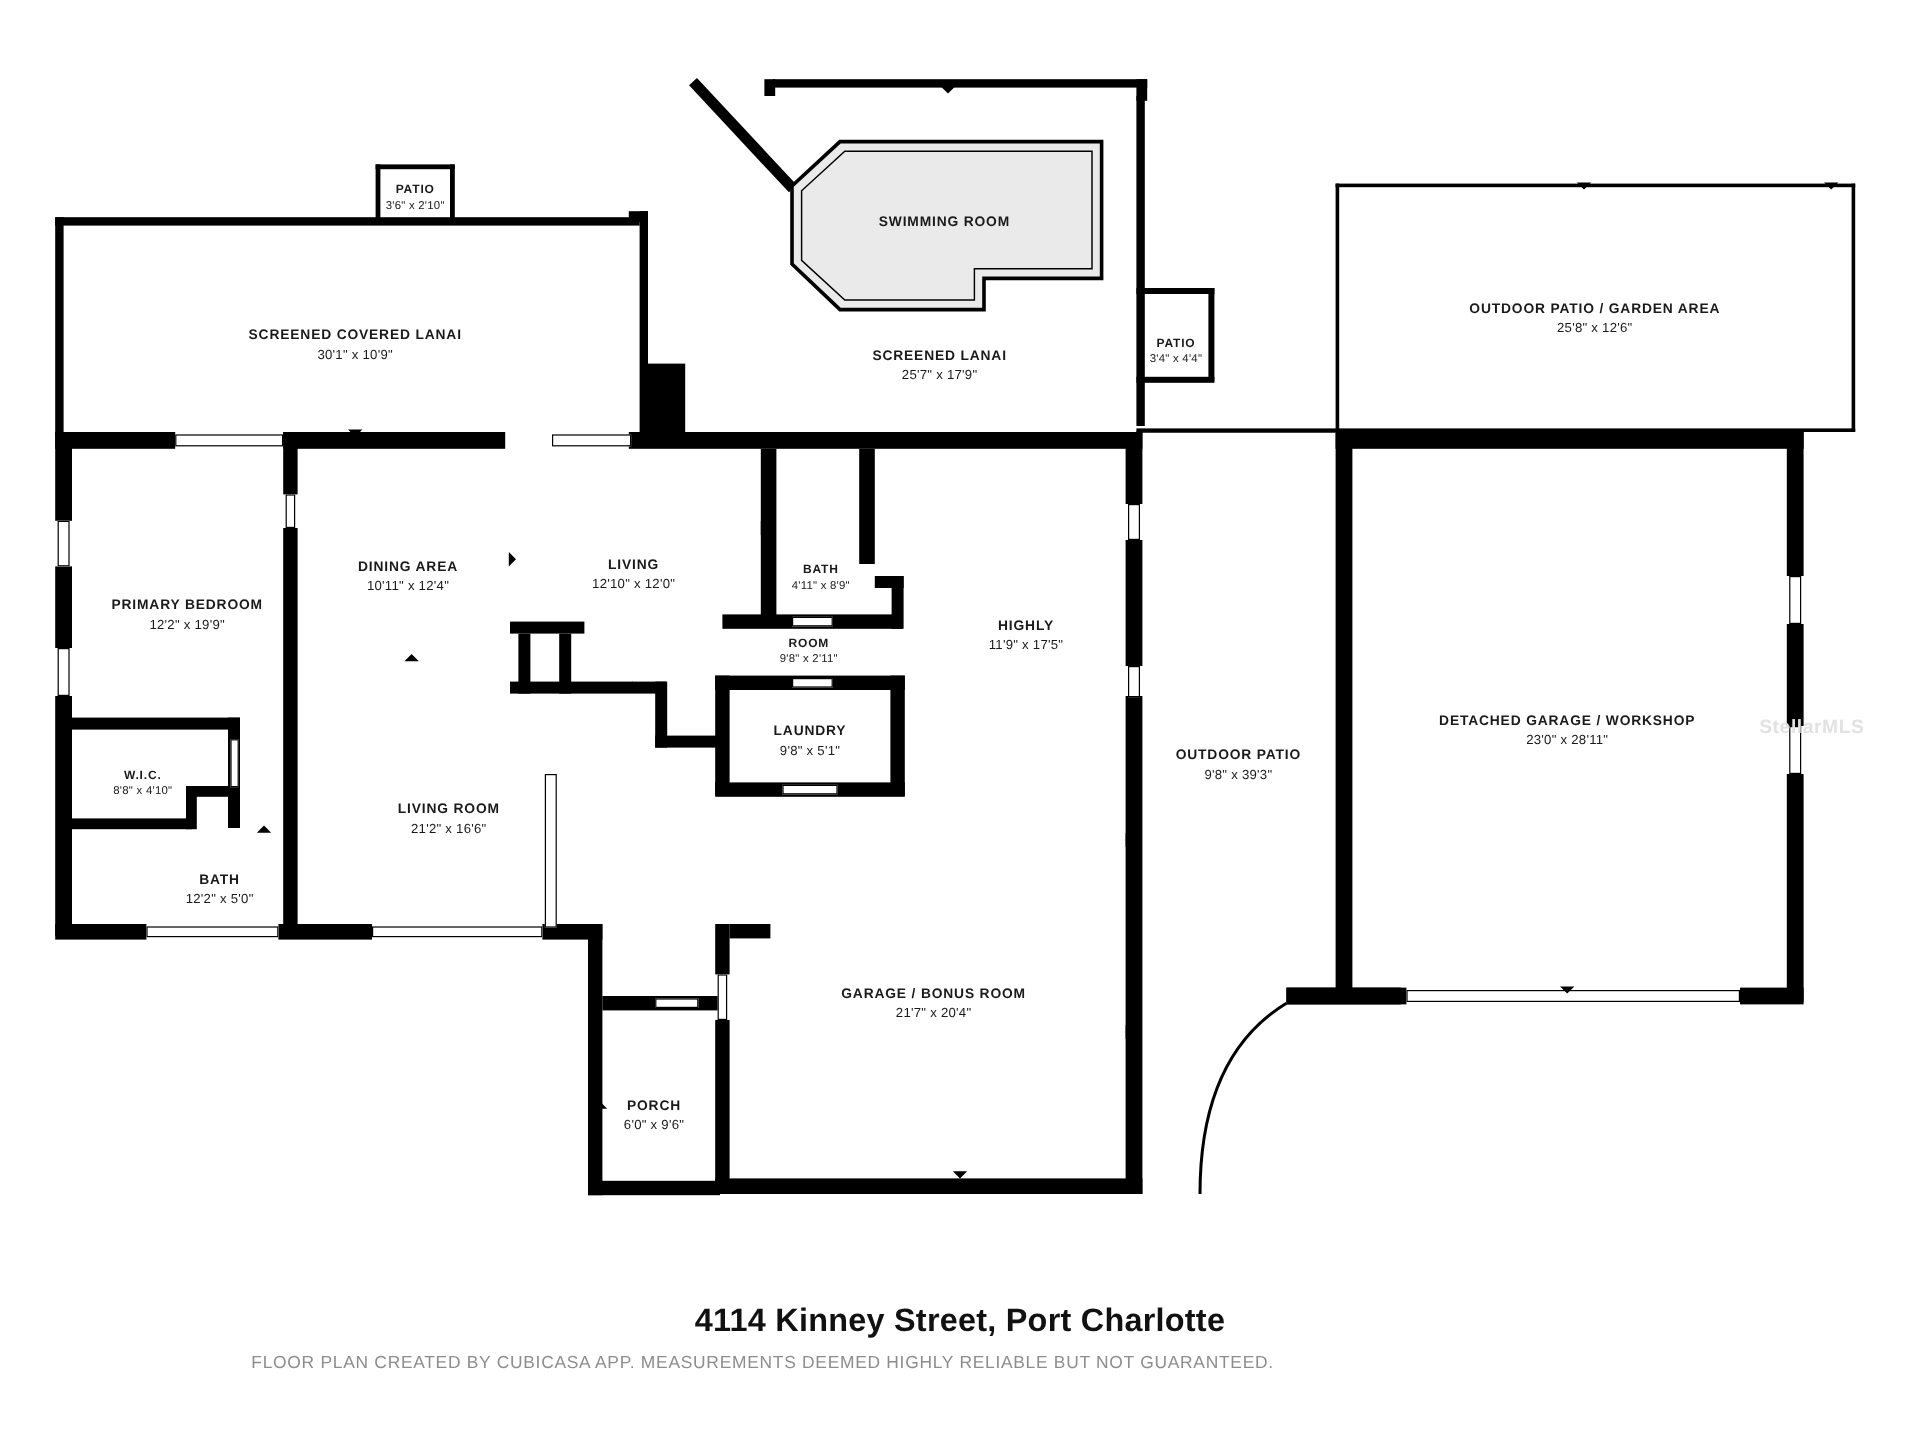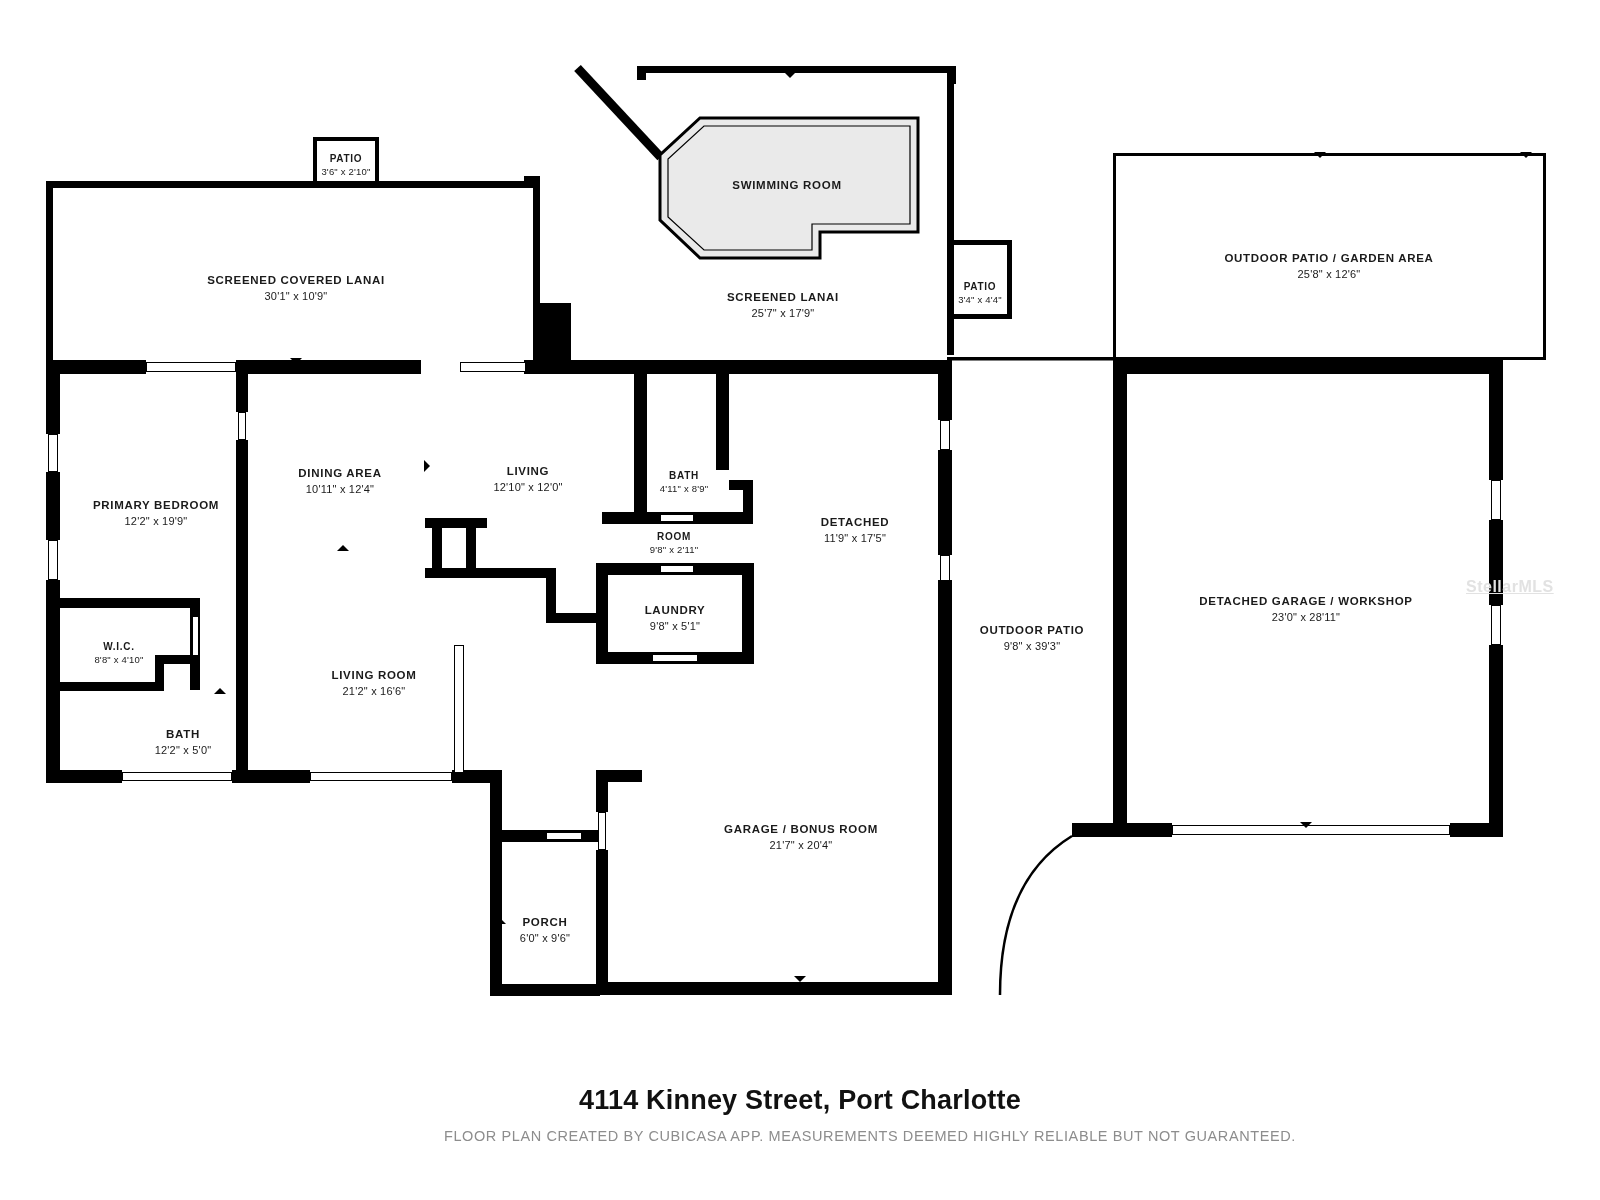--- a/index.html
+++ b/index.html
@@ -59,25 +59,24 @@
     width: 1600px;
     text-align: center;
     font-size: 27px;
     font-weight: 700;
     letter-spacing: 0.2px;
     color: #111;
   }
   .footer-sub {
     position: absolute;
     width: 1271px;
-    text-align: right;
+    text-align: center;
     font-size: 14.5px;
     letter-spacing: 0.6px;
     color: #8d8d8d;
-    padding-left: 25px;
   }
   .watermark {
     position: absolute;
     font-size: 16px;
     color: #e2e2e2;
     font-weight: 600;
     letter-spacing: 0.5px;
   }
   svg.arrows { position: absolute; left: 0; top: 0; width: 1600px; height: 1200px; pointer-events: none; }
 </style>
@@ -248,21 +247,21 @@
     <span class="rname">LIVING</span>
     <span class="rdim">12'10" x 12'0"</span>
   </div>
 
   <div class="roomlabel small" style="left:684px; top:482px;">
     <span class="rname">BATH</span>
     <span class="rdim">4'11" x 8'9"</span>
   </div>
 
   <div class="roomlabel" style="left:855px; top:530px;">
-    <span class="rname">DETACHED</span>
+    <span class="rname">HIGHLY</span>
     <span class="rdim">11'9" x 17'5"</span>
   </div>
 
   <div class="roomlabel small" style="left:674px; top:543px;">
     <span class="rname">ROOM</span>
     <span class="rdim">9'8" x 2'11"</span>
   </div>
 
   <div class="roomlabel small" style="left:119px; top:653px;">
     <span class="rname">W.I.C.</span>
@@ -287,31 +286,31 @@
   <div class="roomlabel" style="left:1032px; top:638px;">
     <span class="rname">OUTDOOR PATIO</span>
     <span class="rdim">9'8" x 39'3"</span>
   </div>
 
   <div class="roomlabel" style="left:1306px; top:609px;">
     <span class="rname">DETACHED GARAGE / WORKSHOP</span>
     <span class="rdim">23'0" x 28'11"</span>
   </div>
 
-  <div class="roomlabel" style="left:778px; top:837px;margin-left:23px;">
+  <div class="roomlabel" style="left:778px; top:837px;">
     <span class="rname">GARAGE / BONUS ROOM</span>
     <span class="rdim">21'7" x 20'4"</span>
   </div>
 
   <div class="roomlabel" style="left:545px; top:930px;">
     <span class="rname">PORCH</span>
     <span class="rdim">6'0" x 9'6"</span>
   </div>
 
-  <div class="watermark" style="left:1466px; top:578px;text-decoration:underline;">StellarMLS</div>
+  <div class="watermark" style="left:1466px; top:598px;">StellarMLS</div>
 
   <svg class="arrows" viewBox="0 0 1600 1200">
     <g fill="#000">
       <polygon points="296,364 302,358 290,358"></polygon>
       <polygon points="790,78 796,72 784,72"></polygon>
       <polygon points="343,545 349,551 337,551"></polygon>
       <polygon points="430,466 424,472 424,460"></polygon>
       <polygon points="640,440 634,446 634,434"></polygon>
       <polygon points="728,440 722,446 722,434"></polygon>
       <polygon points="220,688 226,694 214,694"></polygon>

